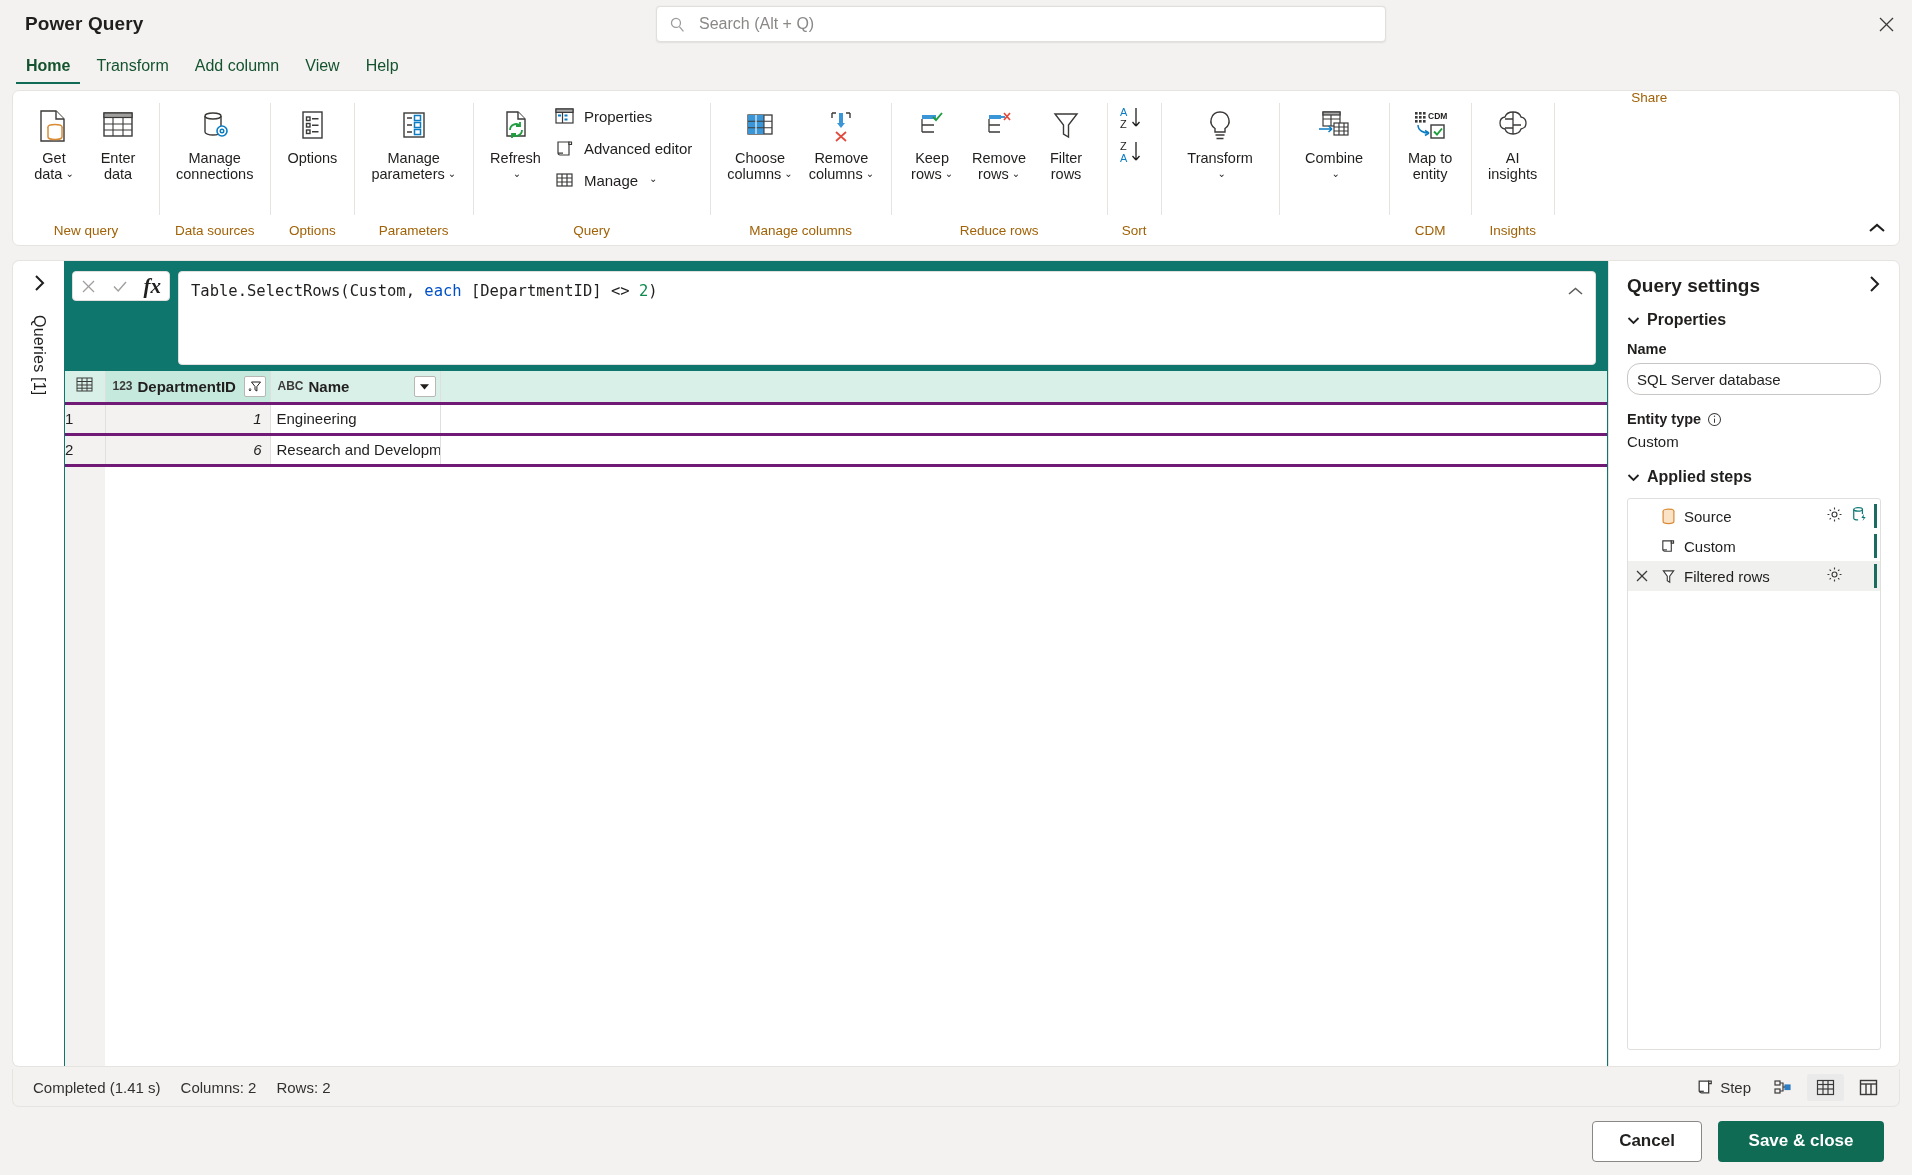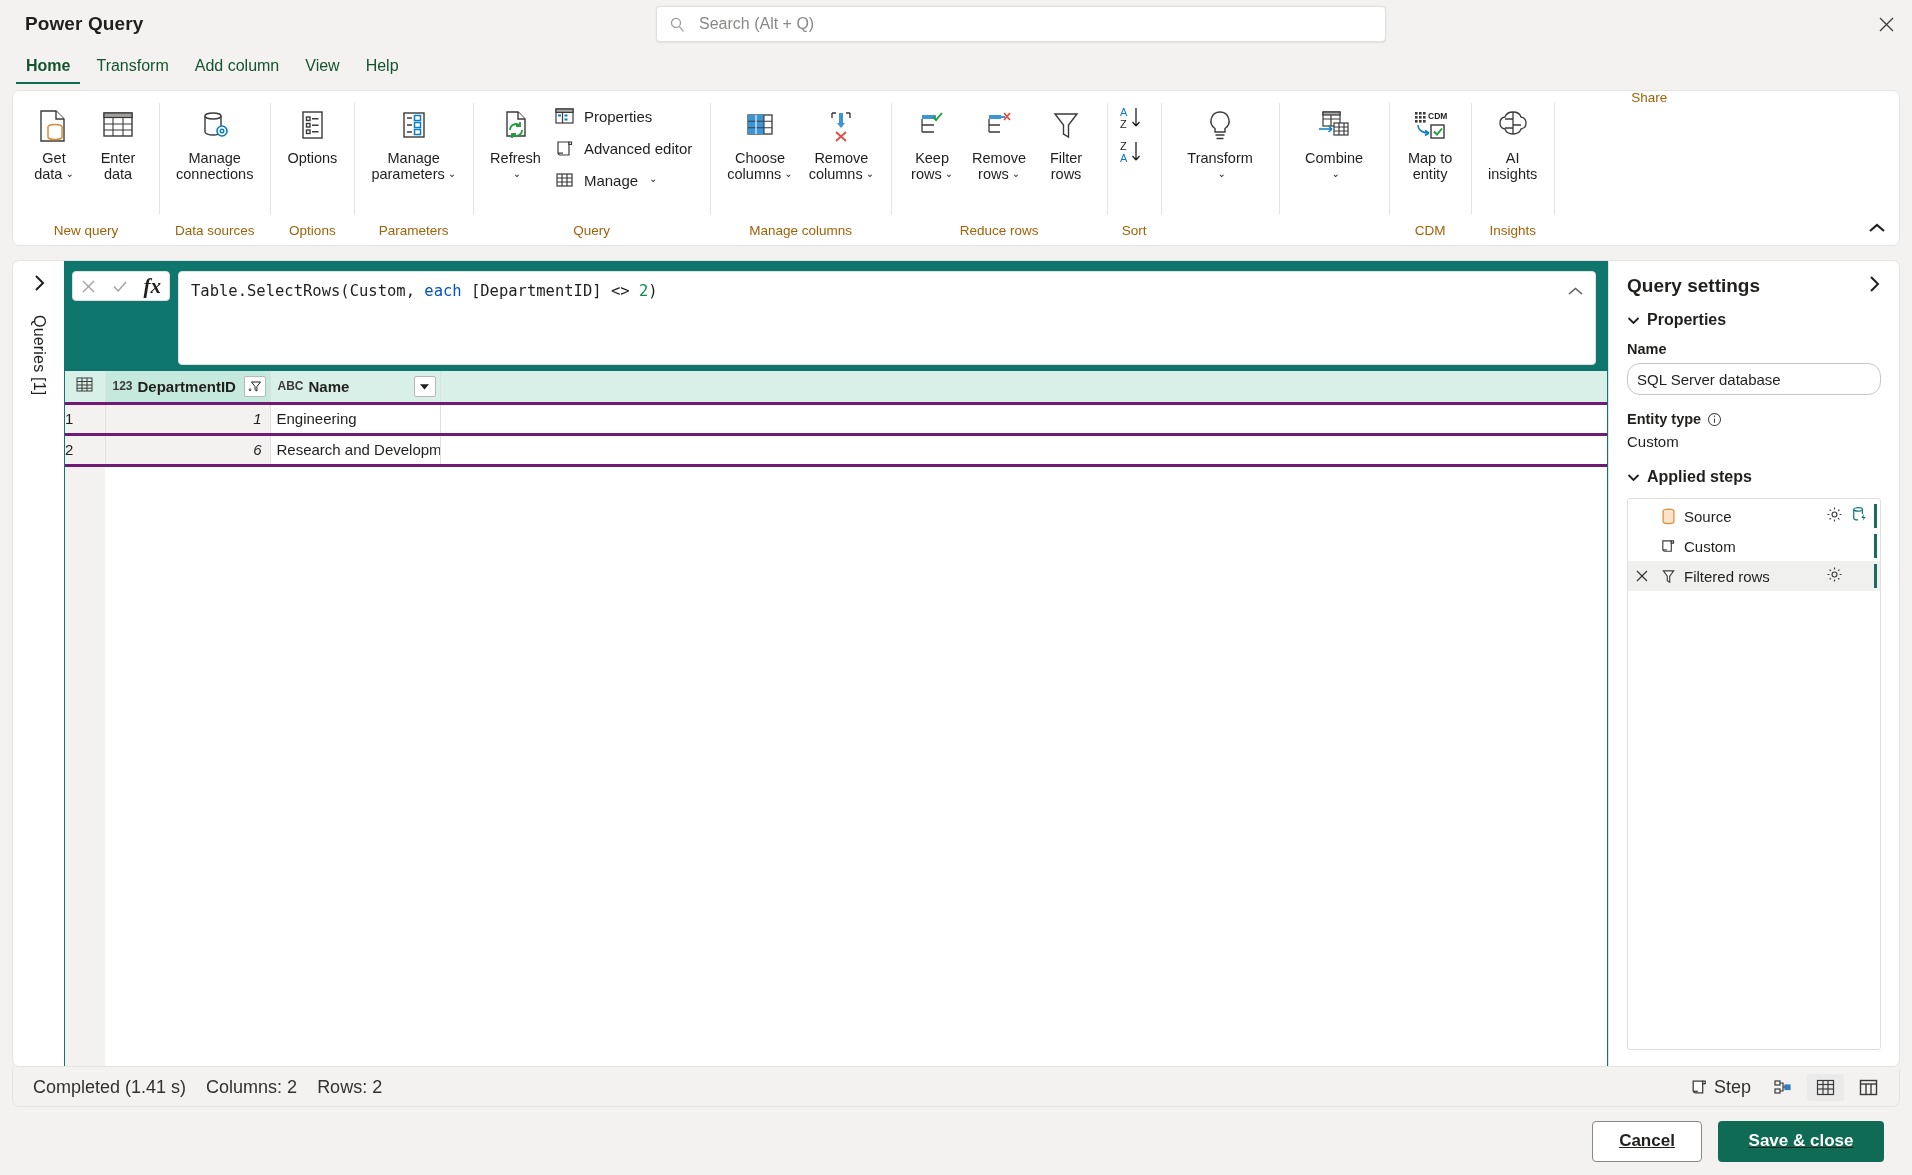--- a/index.html
+++ b/index.html
@@ -178,33 +178,33 @@
   .step .del { width:20px; display:flex; align-items:center; justify-content:center; }
   .step .stepico { width:20px; display:flex; align-items:center; justify-content:center; flex:none; }
   .step .steplabel { flex:1; white-space:nowrap; overflow:hidden; text-overflow:ellipsis; }
   .step .acts { display:flex; align-items:center; gap:8px; padding-right:12px; }
   .step .bar { position:absolute; right:3px; top:3px; bottom:3px; width:3px; background:#1b6b60; }
 
   
   .statusbar {
     position:absolute; left:12px; right:12px; bottom:68px; height:38px;
     background:#f3f2f1; border:1px solid #e6e4e1; border-top:none; border-radius:0 0 7px 7px;
-    display:flex; align-items:center; padding:0 12px 0 20px; font-size:18px; color:#323130;
+    display:flex; align-items:center; padding:0 12px 0 20px; font-size:15px; color:#323130;
   }
   .status-left { display:flex; gap:20px; }
   .status-right { margin-left:auto; display:flex; align-items:center; gap:6px; }
   .sb-btn {
     display:flex; align-items:center; gap:6px; padding:4px 8px; border-radius:3px; cursor:pointer;
   }
   .sb-btn.active { background:#eaeaea; }
 
   
   .footer {
     position:absolute; left:0; right:0; bottom:0; height:68px;
-    display:flex; align-items:center; justify-content:flex-end; gap:16px; padding-right:28px;text-decoration:underline;
+    display:flex; align-items:center; justify-content:flex-end; gap:16px; padding-right:28px;
   }
   .btn-secondary {
     min-width:110px; height:41px; border:1px solid #8a8886; border-radius:4px;
     background:#fff; font-size:17px; cursor:pointer; color:#201f1e;
     font-family:"Liberation Sans", sans-serif; font-weight:700;
   }
   .btn-primary {
     min-width:166px; height:41px; border:none; border-radius:4px;
     background:#0f6b54; color:#fff; font-size:17px; font-weight:700; cursor:pointer;
     font-family:"Liberation Sans", sans-serif;

